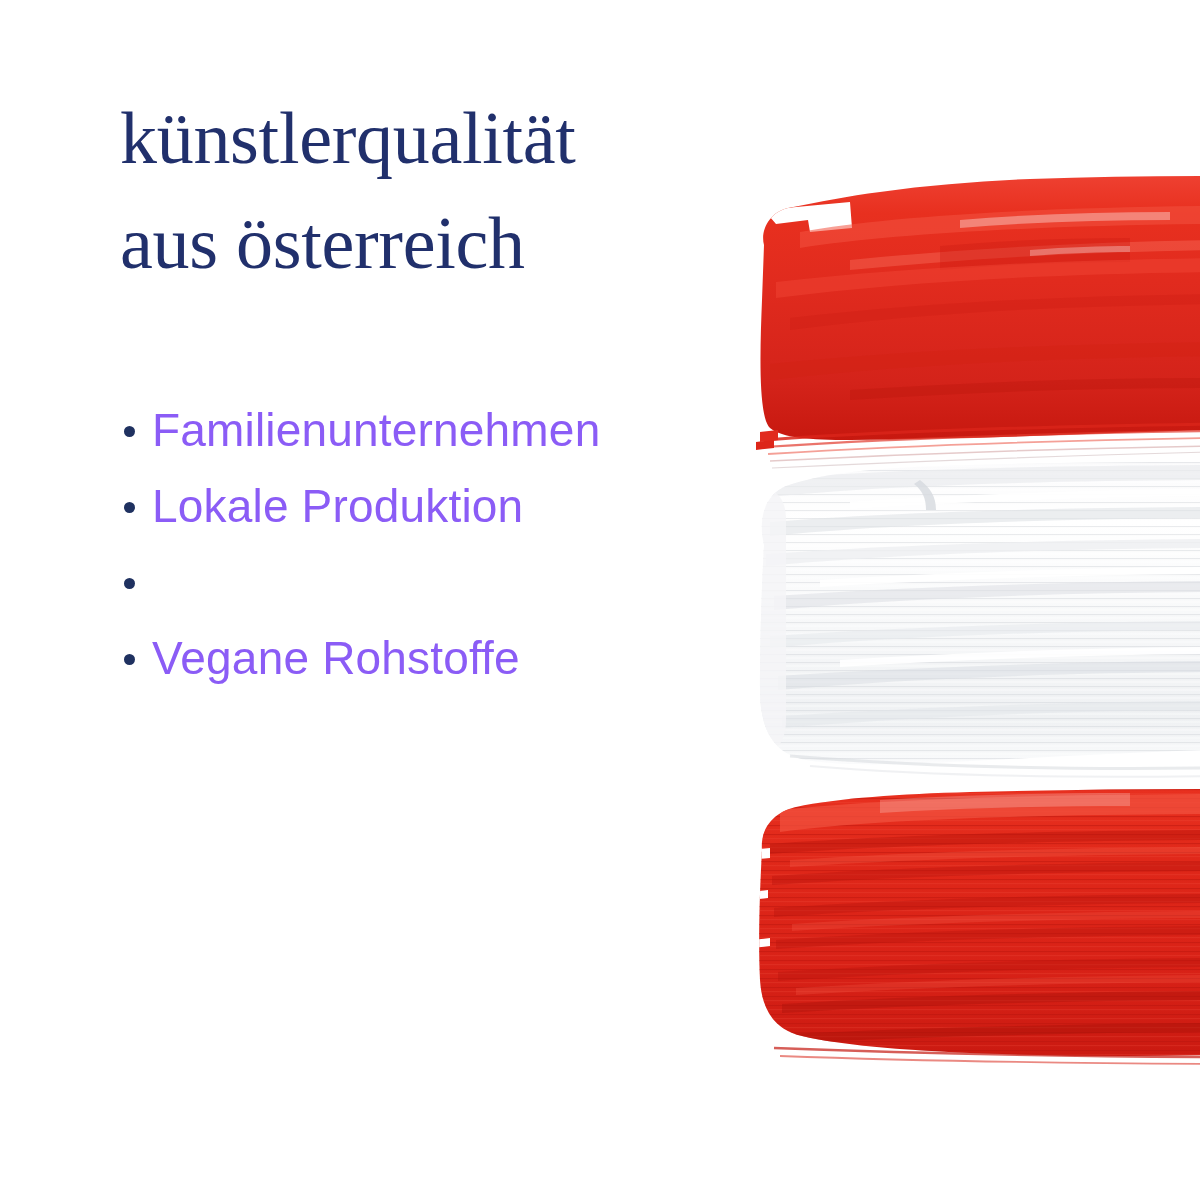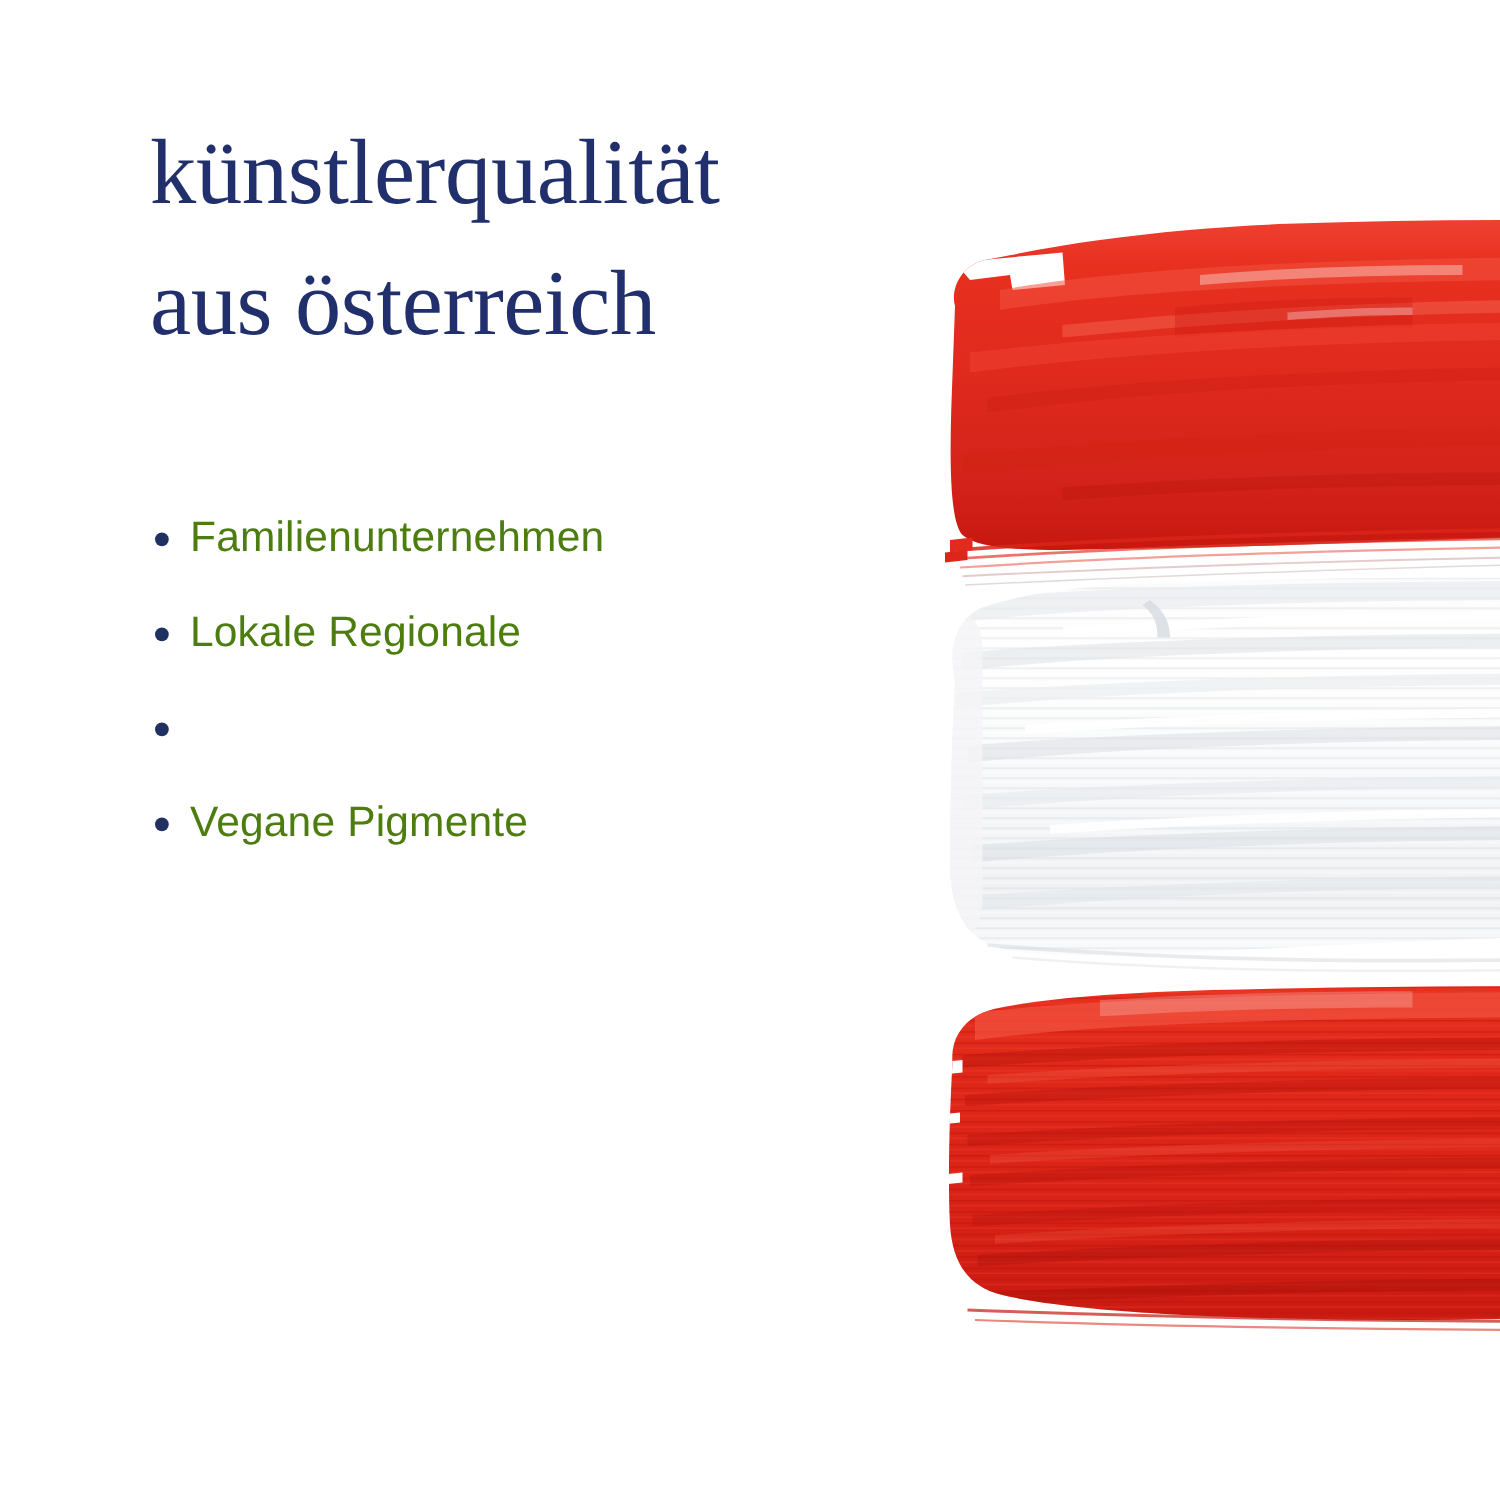--- a/index.html
+++ b/index.html
@@ -39,23 +39,23 @@
   .feature-list {
     list-style:none;
     margin-top:96px;
     margin-left:4px;
   }
 
   .feature-item {
     display:flex;
     align-items:center;
     height:76px;
-    font-size:34px;
+    font-size:46px;
     letter-spacing:0.004em;
-    color:#4d7c0f;
+    color:#8b5cf6;
   }
 
   .bullet-dot {
     flex:0 0 auto;
     width:11px; height:11px;
     border-radius:50%;
     background:#1F3160;
     margin-right:17px;
     margin-top:2px;
   }
@@ -83,30 +83,30 @@
 
     <ul class="feature-list">
 
       <li class="feature-item">
         <span class="bullet-dot"></span>
         <span class="feature-label">Familienunternehmen</span>
       </li>
 
       <li class="feature-item">
         <span class="bullet-dot"></span>
-        <span class="feature-label">Lokale Regionale</span>
-      </li>
-
-      <li class="feature-item">
-        <span class="bullet-dot"></span>
-      </li>
-
-      <li class="feature-item">
-        <span class="bullet-dot"></span>
-        <span class="feature-label">Vegane Pigmente</span>
+        <span class="feature-label">Lokale Produktion</span>
+      </li>
+
+      <li class="feature-item">
+        <span class="bullet-dot"></span>
+      </li>
+
+      <li class="feature-item">
+        <span class="bullet-dot"></span>
+        <span class="feature-label">Vegane Rohstoffe</span>
       </li>
 
     </ul>
   </div>
 
   <div class="strokes">
     <svg class="stroke-svg" viewBox="0 0 480 930" xmlns="http://www.w3.org/2000/svg">
       <defs>
 
         <linearGradient id="redGloss" x1="0" y1="0" x2="0" y2="1">

